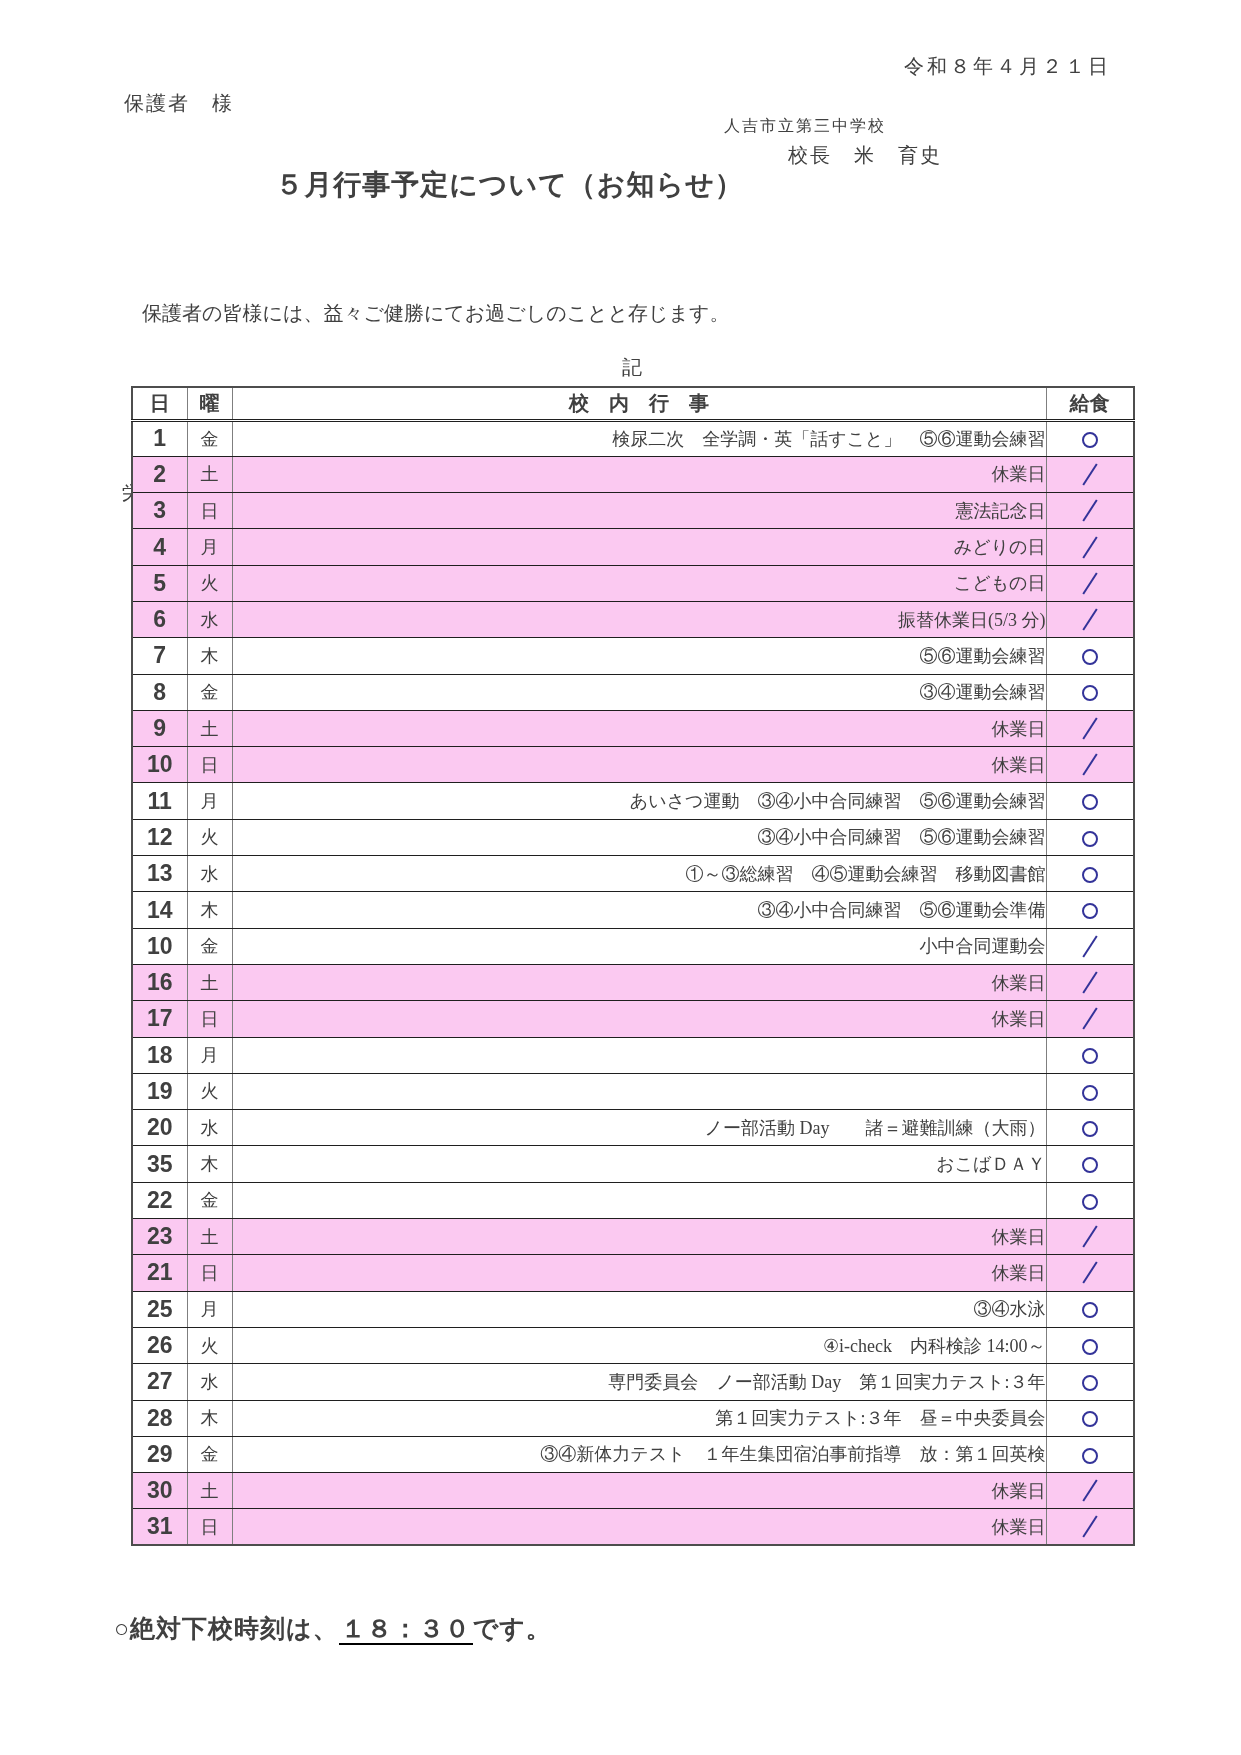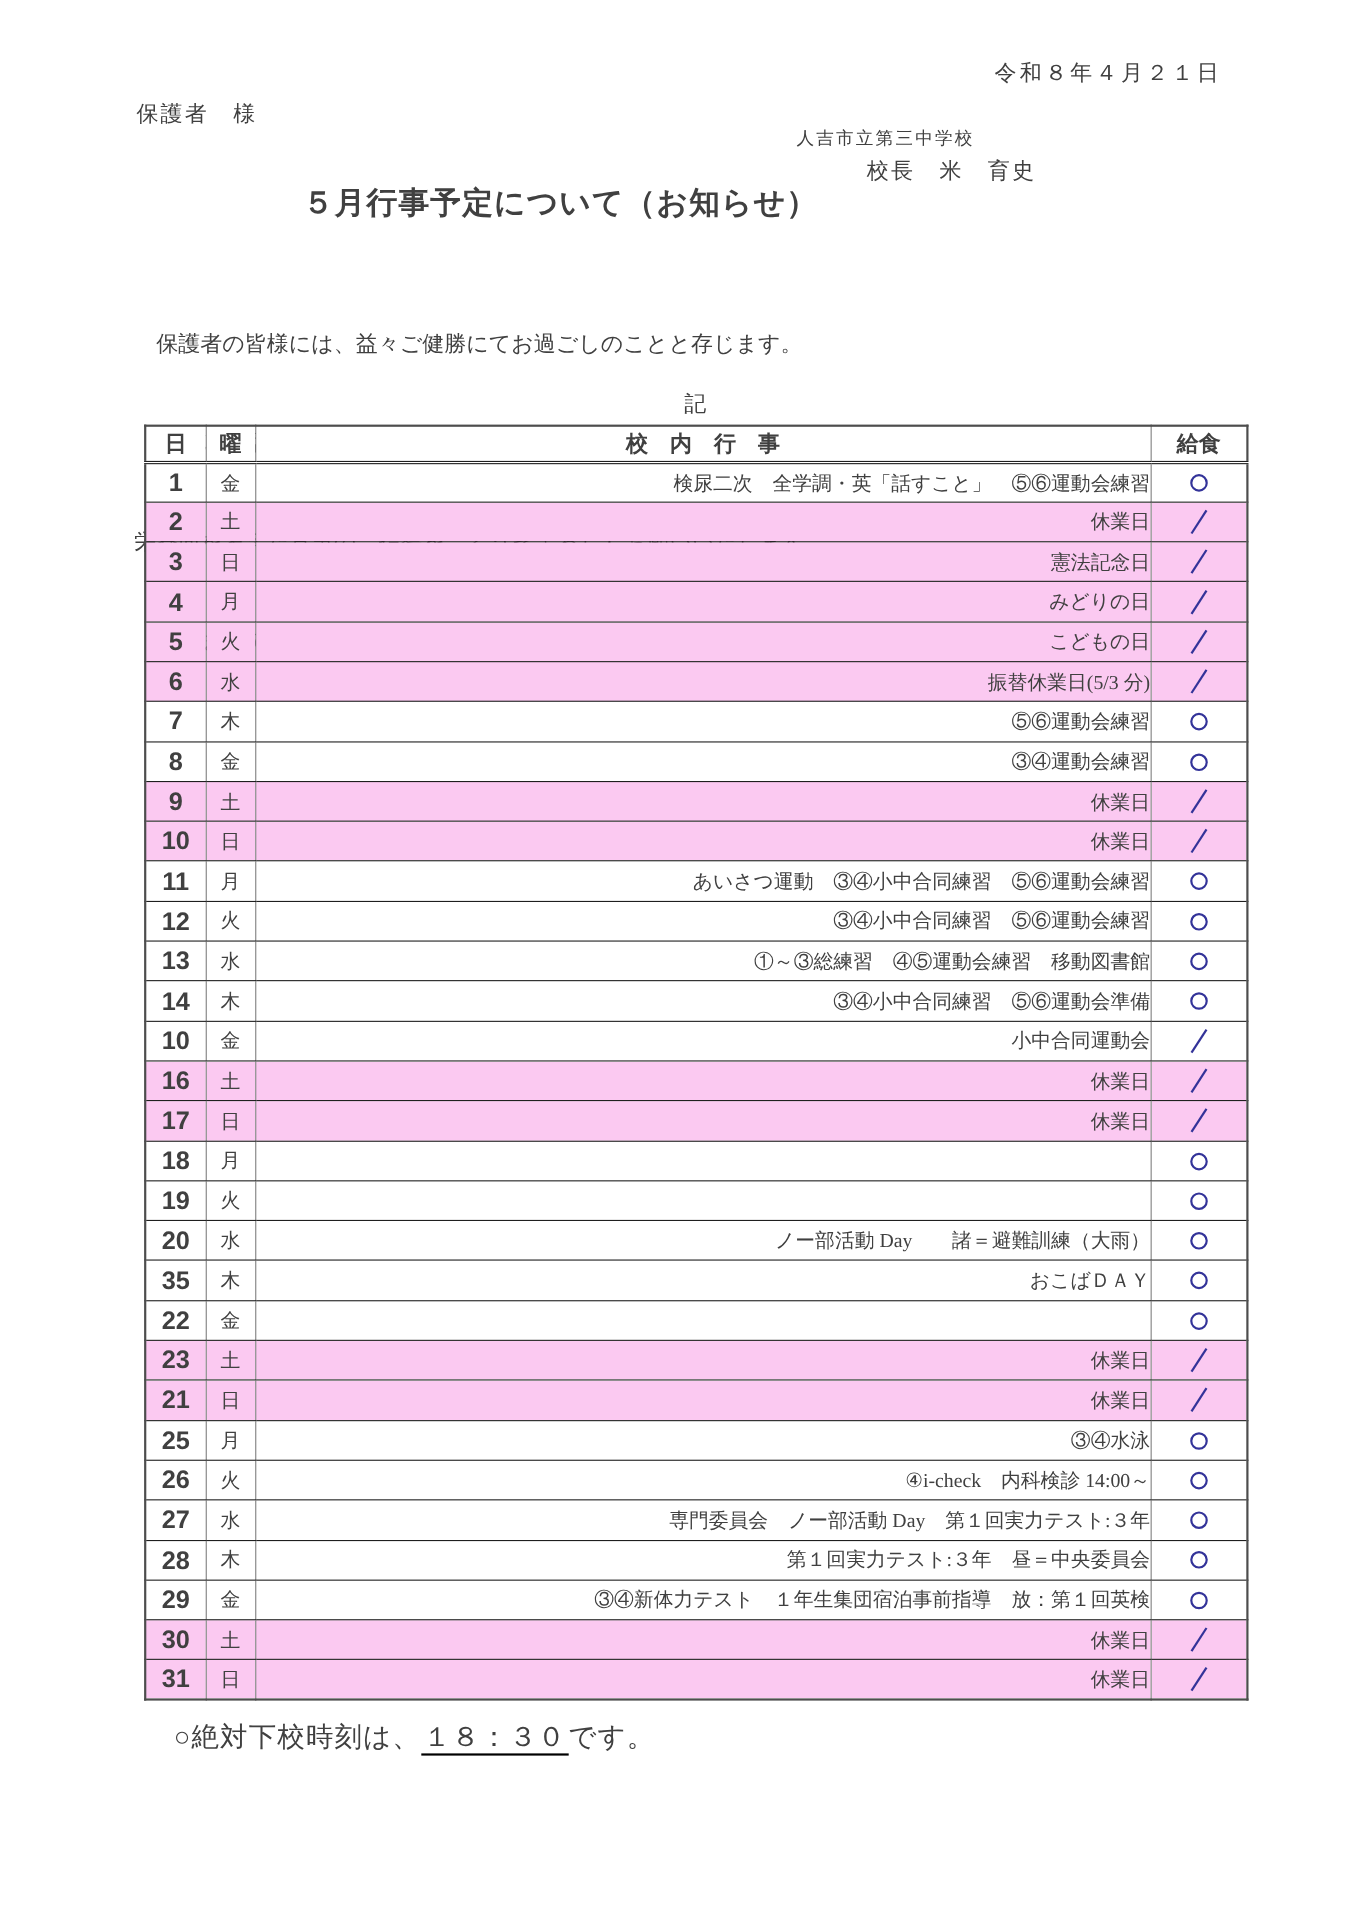--- a/index.html
+++ b/index.html
@@ -45,22 +45,22 @@
   td.c-lunch{text-align:center;}
   .mark-circle{
     display:inline-block; width:16px; height:16px; border-radius:50%;
     border:2px solid var(--navy,#333399); box-sizing:border-box; vertical-align:middle;
   }
   .mark-slash{
     display:inline-block; width:2px; height:25px; background:var(--navy,#333399);
     transform:rotate(33deg); vertical-align:middle;
   }
   .footer-1{
-    position:absolute; top:1562px; left:114px;
-    font-family:"Liberation Sans","DejaVu Sans",sans-serif; font-weight:normal; font-size:25px; letter-spacing:1px;margin-left:44px;
+    position:absolute; top:1612px; left:114px;
+    font-family:"Liberation Sans","DejaVu Sans",sans-serif; font-weight:bold; font-size:25px; letter-spacing:1px;
   }
   .footer-1 .u{border-bottom:2px solid #000; padding:0 2px 1px 2px;}
   .footer-2{
     position:absolute; top:1616px; left:114px;
     font-family:"Liberation Sans","DejaVu Sans",sans-serif; font-weight:bold; font-size:23px; letter-spacing:1px;
   }
 </style>
 </head>
 <body>
 

